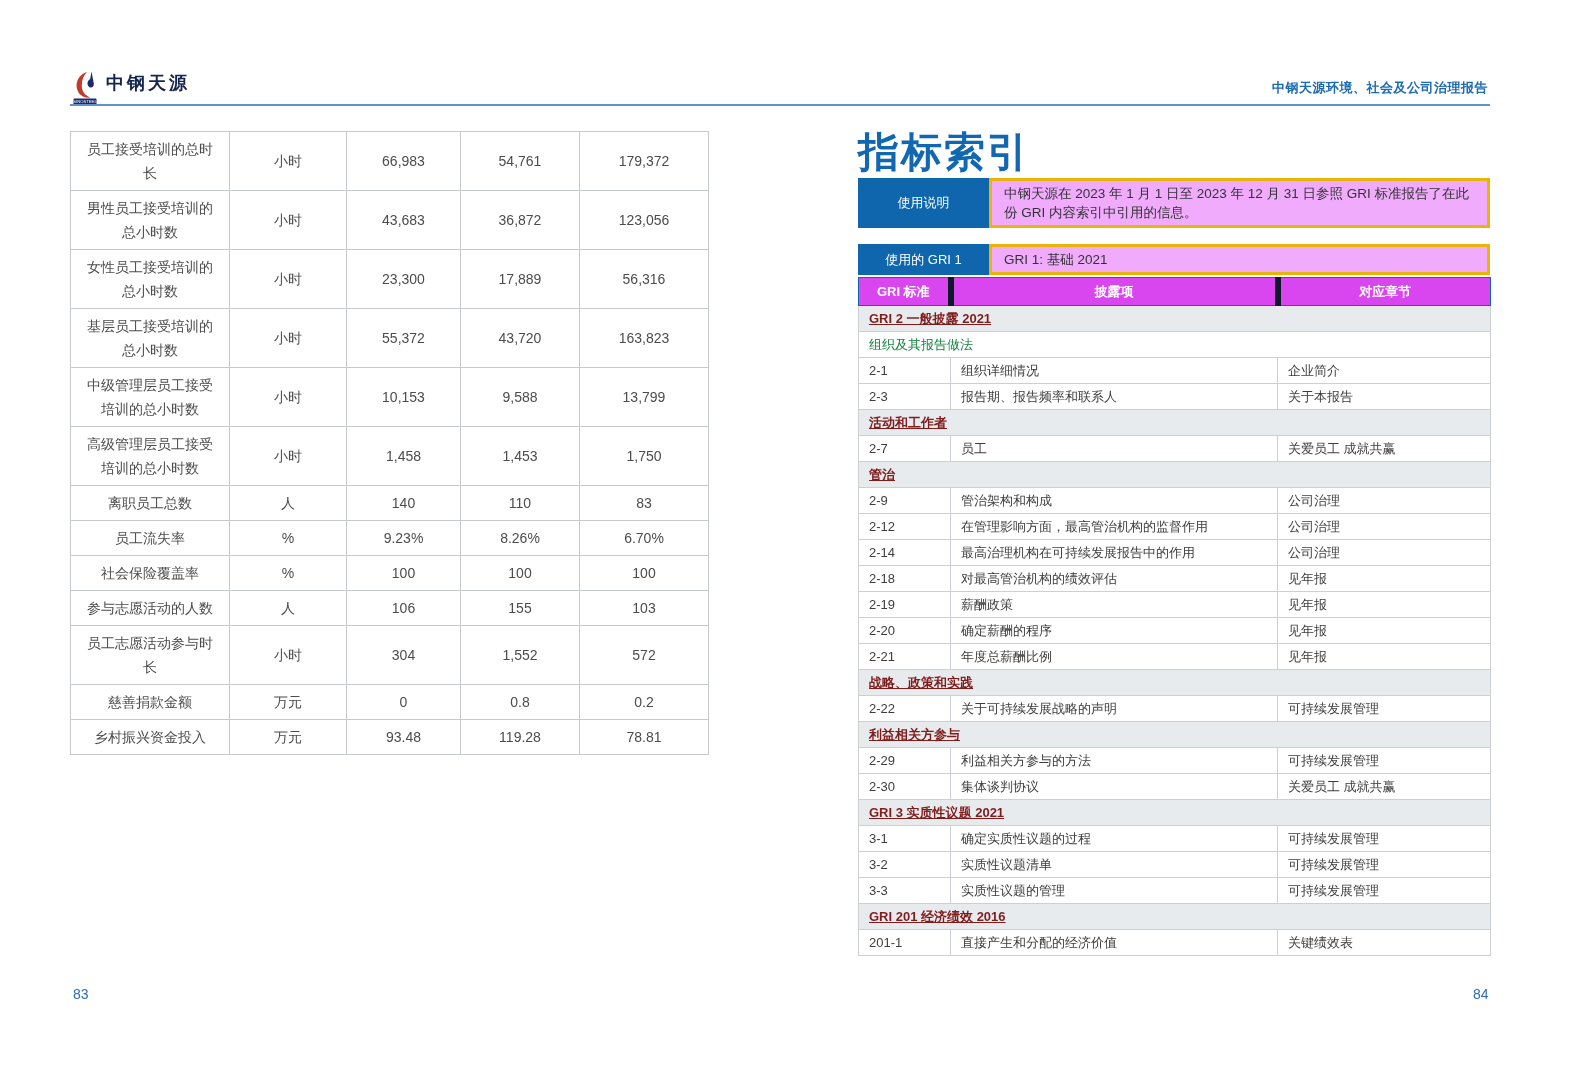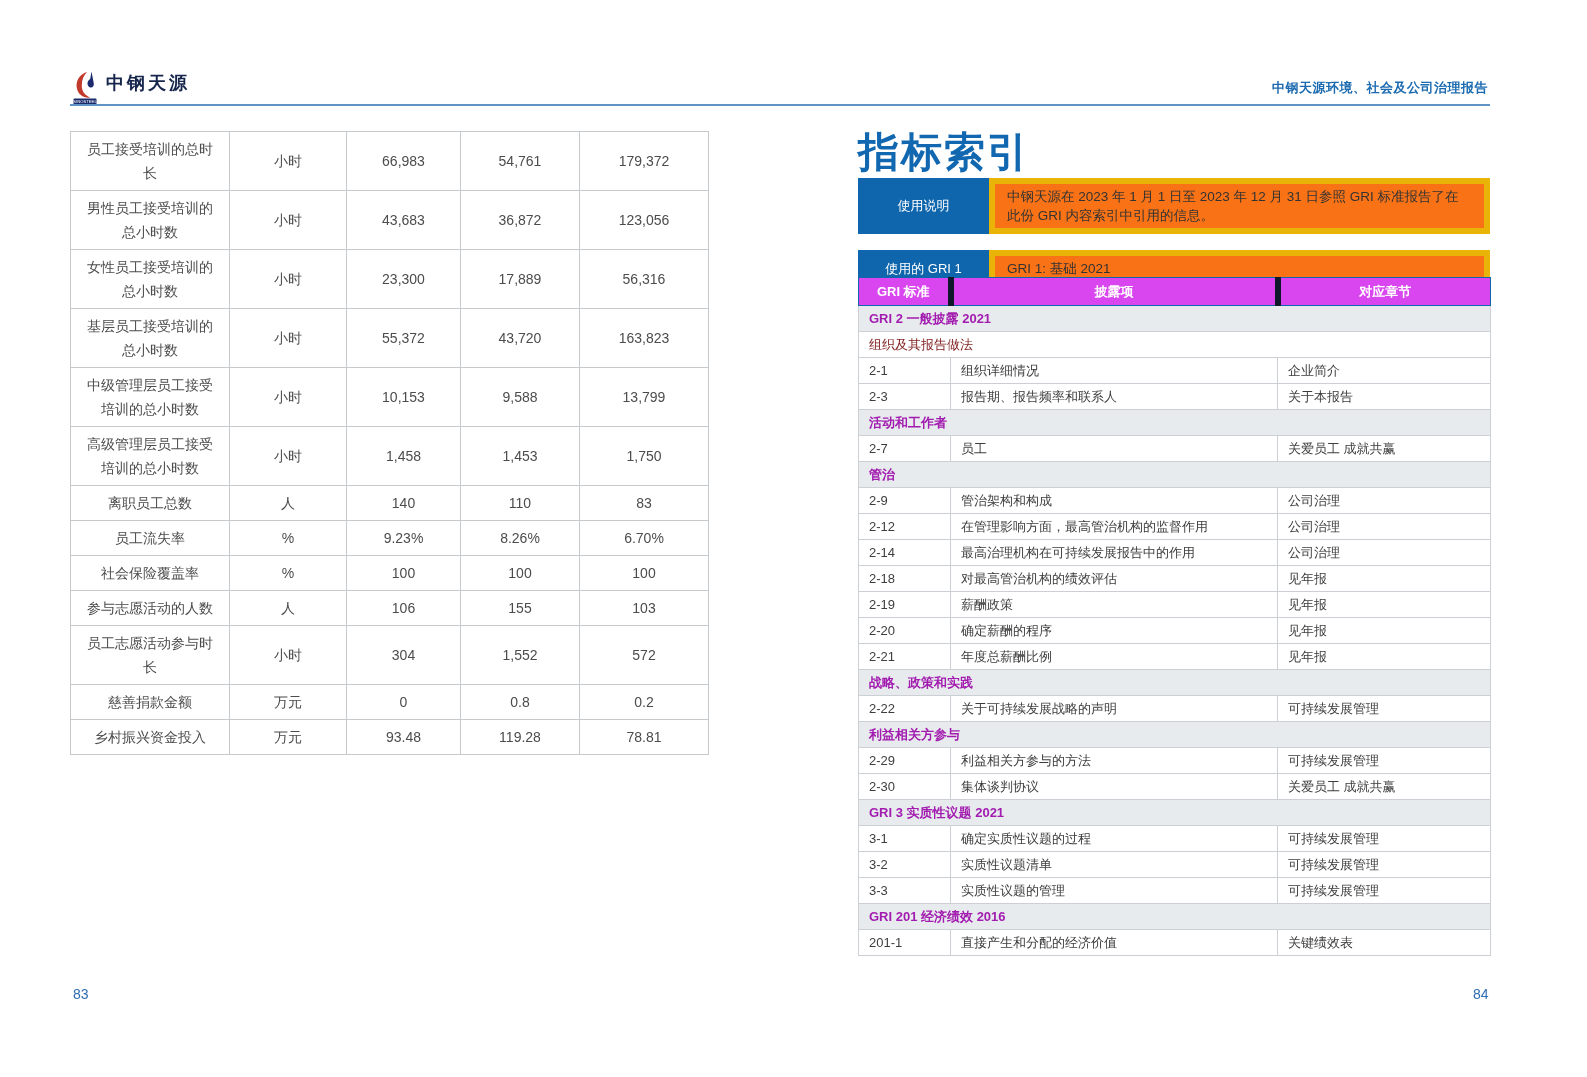--- a/index.html
+++ b/index.html
@@ -32,37 +32,37 @@
   
   .rp-title { position:absolute; left:858px; top:125px; font-size:41px; font-weight:bold; color:#1268b0; letter-spacing:2px; }
 
   .info-box { position:absolute; left:858px; top:178px; width:632px; }
   .info-row { display:flex; margin-bottom:16px; }
   .info-label {
     width:131px; background:#0f66ac; color:#ffffff; font-size:13px;
     display:flex; align-items:center; justify-content:center; text-align:center; flex-shrink:0;
   }
   .info-content {
-    flex:1; border:6px solid #eab308; background:#f97316;
+    flex:1; border:3px solid #eab308; background:#f0abfc;
     padding:3px 12px; font-size:13.5px; color:#333333; line-height:19px;
     display:flex; flex-direction:column; justify-content:center; min-height:27px;
   }
 
   .gri-table { position:absolute; left:858px; top:277px; width:632px; border-collapse:collapse; table-layout:fixed; }
   .gri-table th {
     background:#d946ef; color:#ffffff; font-size:13px; font-weight:bold;
     height:28px; text-align:center; border:1px solid #0f66ac;
   }
   .gri-table th + th { border-left:6px solid #0f172a; }
   .gri-table td {
     border:1px solid #ccd0d4; font-size:13px; color:#3d3d3d;
     height:26px; padding:2px 10px; text-align:left; vertical-align:middle; background:#fff;
   }
-  .gri-table tr.section td { background:#e8ebee; color:#a21caf; font-weight:bold; }
-  .gri-table tr.plain td { background:#ffffff; color:#7f1d1d; font-weight:normal; }
+  .gri-table tr.section td { background:#e8ebee; color:#7f1d1d; font-weight:bold;text-decoration:underline; }
+  .gri-table tr.plain td { background:#ffffff; color:#15803d; font-weight:normal; }
   .gri-c0 { width:92px; } .gri-c1 { width:327px; } .gri-c2 { width:213px; }
 
   
   .pagenum { position:absolute; font-size:14px; color:#2e6db4; }
   .pagenum-left { left:73px; top:986px; }
   .pagenum-right { left:1473px; top:986px; }
 </style>
 </head>
 <body>
 

